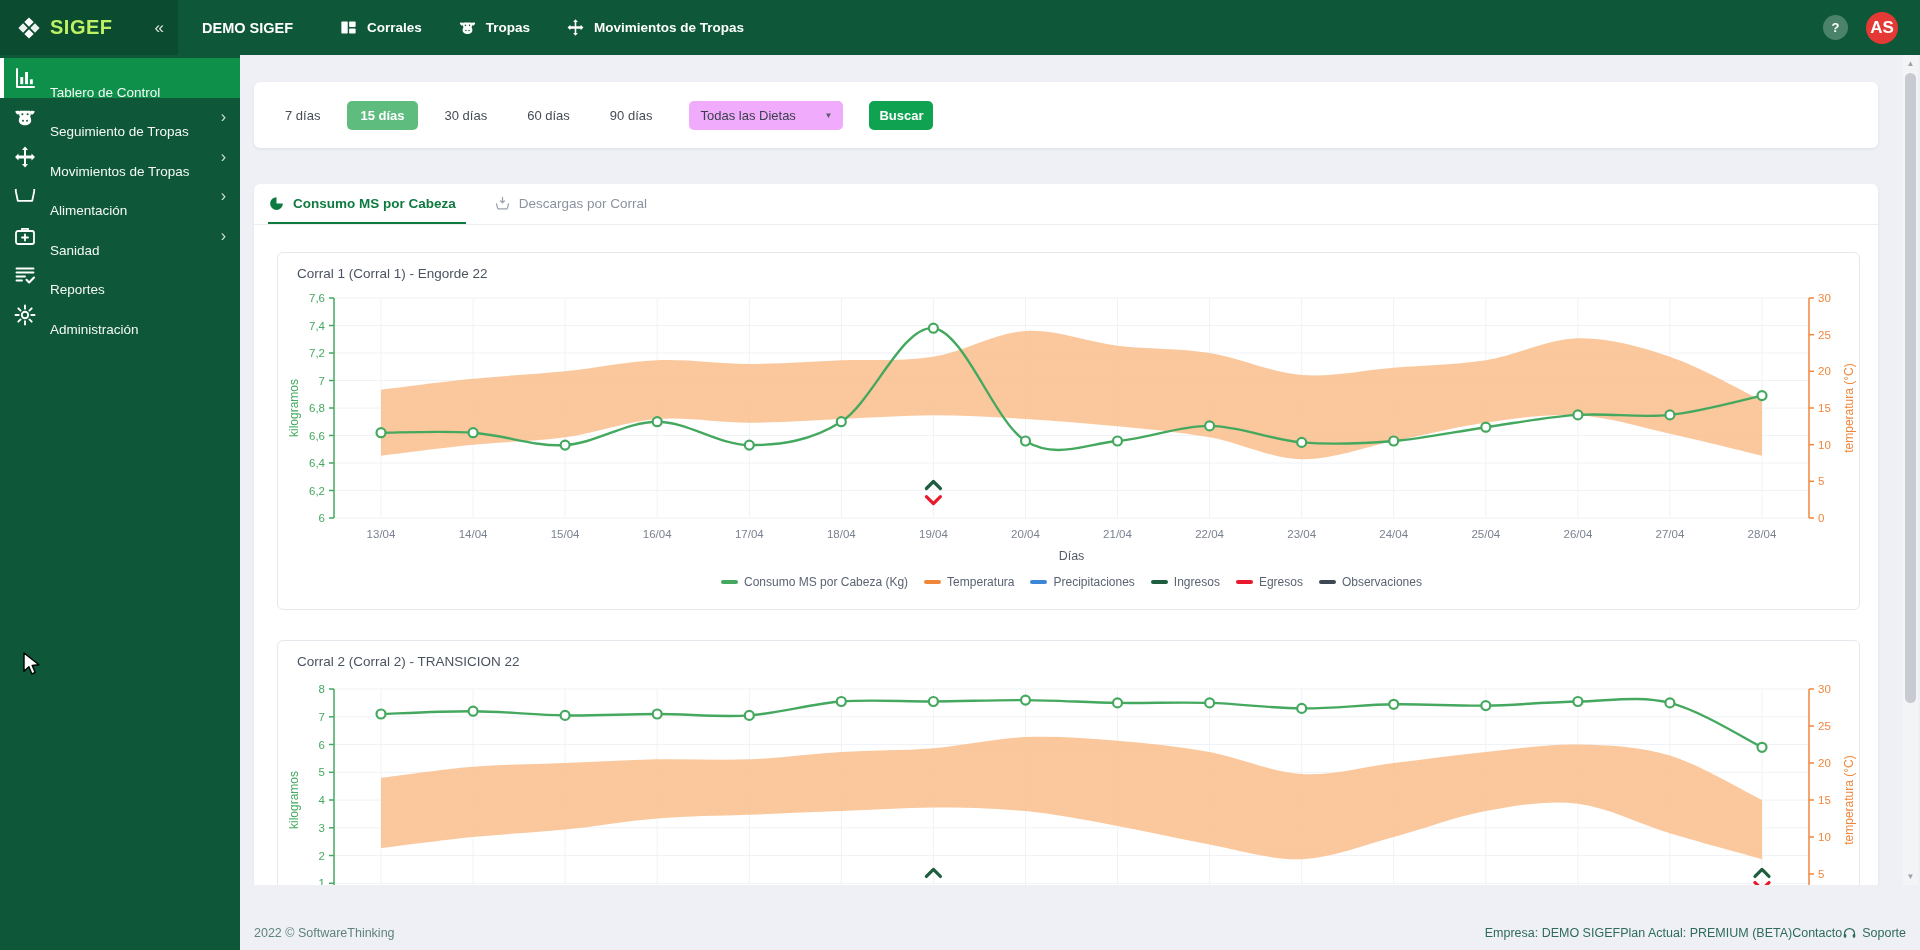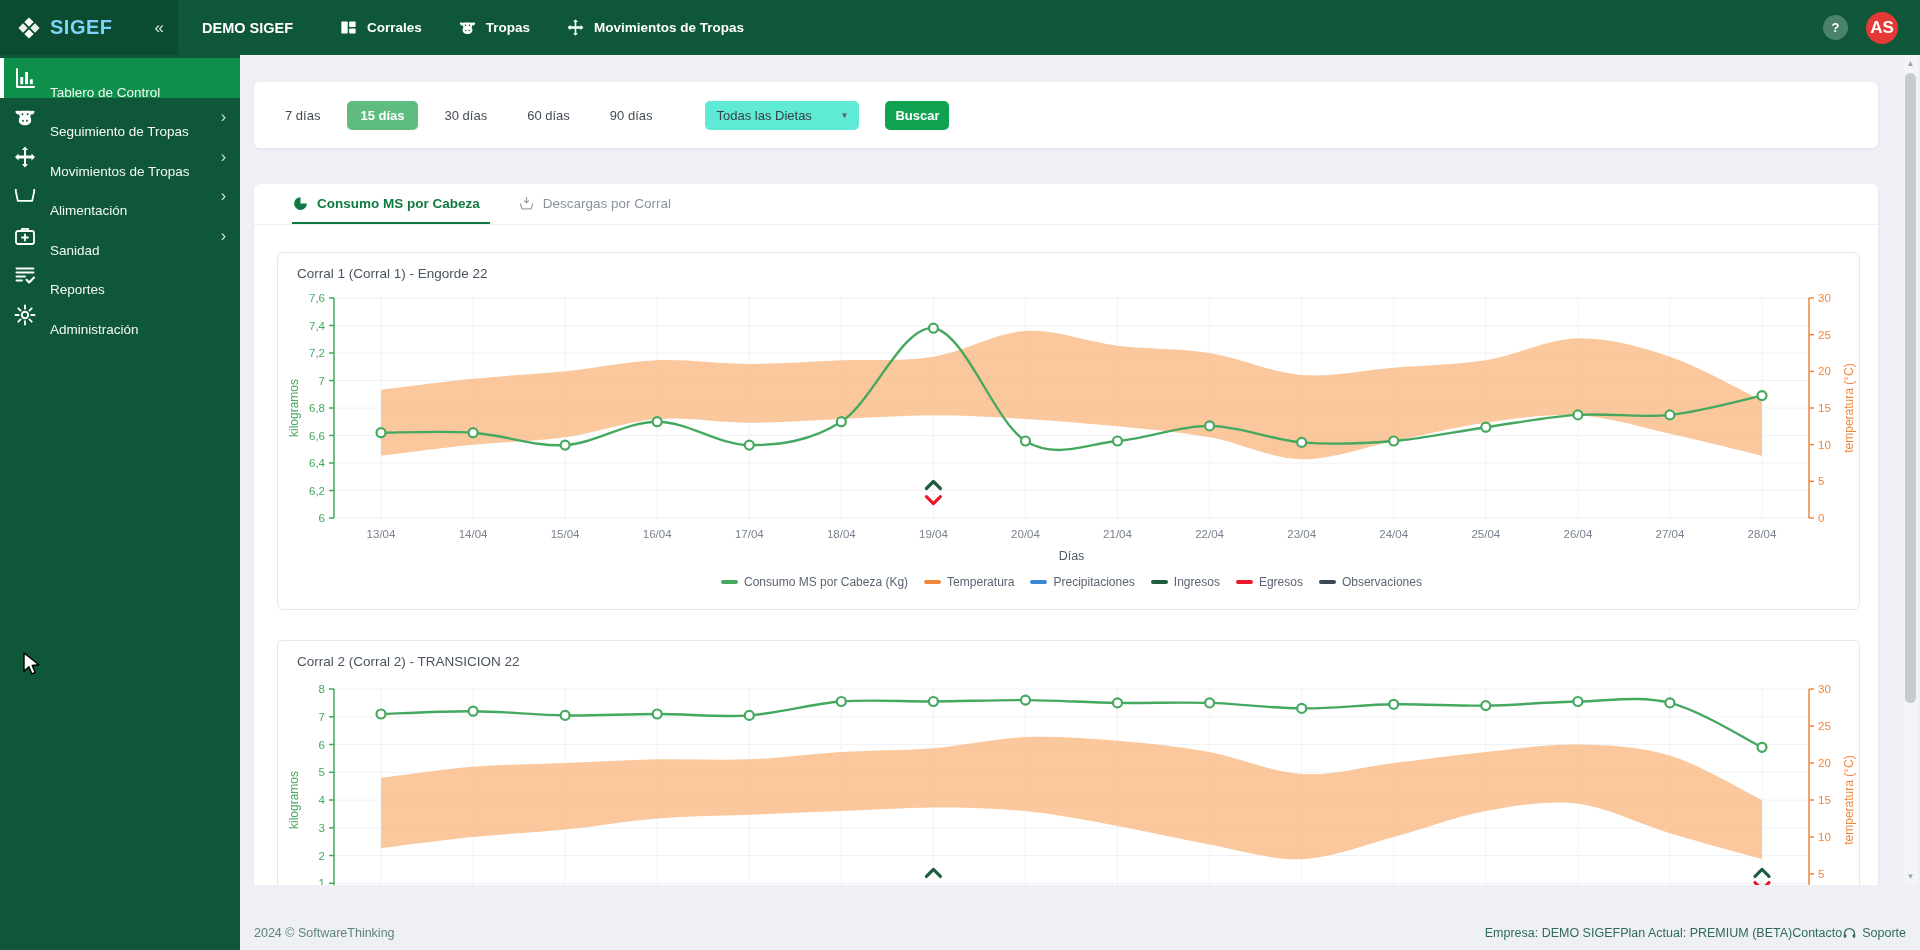--- a/index.html
+++ b/index.html
@@ -5,21 +5,21 @@
   html,body{margin:0;padding:0;background:#DDE0E6;}
   .screen{position:relative;width:1920px;height:950px;background:#EEF0F5;overflow:hidden;
           font-family:"Liberation Sans",sans-serif;}
   
   header{position:absolute;top:0;left:0;width:1920px;height:55px;background:#0E5839;
          display:flex;align-items:center;z-index:6;}
   .logo-block{width:178px;height:55px;background:#0B4B30;display:flex;align-items:center;
               padding-left:16px;box-sizing:border-box;position:relative;flex:none;}
   .logo-icon{width:26px;height:26px;}
   .logo-icon svg{width:100%;height:100%;display:block;}
-  .logo-text{color:#7dd3fc;font-weight:bold;font-size:20px;letter-spacing:.5px;margin-left:8px;}
+  .logo-text{color:#bef264;font-weight:bold;font-size:20px;letter-spacing:.5px;margin-left:8px;}
   .collapse-btn{position:absolute;right:14px;top:50%;transform:translateY(-50%);
                 color:rgba(255,255,255,.85);font-size:17px;cursor:pointer;}
   .company{color:#fff;font-weight:bold;font-size:14.5px;margin-left:24px;white-space:nowrap;}
   #nav-items{display:flex;margin-left:46px;gap:36px;}
   .nav-item{display:flex;align-items:center;gap:9px;color:#fff;font-size:13.5px;font-weight:600;
             cursor:pointer;white-space:nowrap;}
   .nav-item .nicon{width:19px;height:19px;}
   .nav-item .nicon svg{width:100%;height:100%;display:block;}
   .nav-right{margin-left:auto;display:flex;align-items:center;gap:18px;padding-right:22px;}
   .help-btn{width:25px;height:25px;border-radius:50%;background:rgba(255,255,255,.25);color:#fff;
@@ -38,28 +38,28 @@
   .side-item.active{background:#0E8F4A;}
   .side-item.active::before{content:'';position:absolute;left:0;top:0;bottom:0;width:4px;background:#fff;}
   
   .content{position:absolute;left:240px;top:55px;width:1663px;height:830px;background:#EEF0F5;overflow:hidden;}
   .filter-card{position:absolute;left:14px;top:27px;width:1624px;height:66px;background:#fff;
                border-radius:6px;box-shadow:0 1px 3px rgba(25,39,52,.08);display:flex;align-items:center;
                padding:0 18px;box-sizing:border-box;}
   .pills{display:flex;align-items:center;gap:14px;}
   .pill{padding:7px 13px;font-size:13px;color:#454C55;border-radius:5px;cursor:pointer;white-space:nowrap;}
   .pill.active{background:#5FBC7F;color:#fff;font-weight:bold;}
-  .select{margin-left:40px;width:132px;height:29px;background:#5eead4;border-radius:5px;display:flex;
+  .select{margin-left:24px;width:132px;height:29px;background:#f0abfc;border-radius:5px;display:flex;
           align-items:center;justify-content:space-between;padding:0 11px;font-size:13px;color:#3A4149;cursor:pointer;}
   .caret{font-size:8px;color:#555C66;}
   .buscar{margin-left:26px;width:64px;height:29px;background:#0FA351;border:none;border-radius:5px;
           color:#fff;font-size:13px;font-weight:bold;cursor:pointer;font-family:inherit;}
   .tab-card{position:absolute;left:14px;top:129px;width:1624px;height:900px;background:#fff;
             border-radius:6px 6px 0 0;box-shadow:0 1px 3px rgba(25,39,52,.08);}
-  .tabs{height:40px;display:flex;align-items:flex-end;padding-left:38px;border-bottom:1px solid #ECEEF2;}
+  .tabs{height:40px;display:flex;align-items:flex-end;padding-left:14px;border-bottom:1px solid #ECEEF2;}
   .tab{height:40px;display:flex;align-items:center;gap:8px;padding-right:10px;margin-right:28px;
        font-size:13.5px;cursor:pointer;border-bottom:2px solid transparent;box-sizing:border-box;}
   .tab .ticon{width:17px;height:17px;}
   .tab .ticon svg{width:100%;height:100%;display:block;}
   .tab.active{color:#0E7A40;font-weight:bold;border-bottom-color:#0E7A40;}
   .tab.inactive{color:#8A93A0;}
   .panel{position:absolute;left:23px;width:1583px;height:358px;background:#fff;border:1px solid #E4E7EC;
          border-radius:6px;box-sizing:border-box;}
   #panel0{top:68px;}
   #panel1{top:456px;}
@@ -511,21 +511,21 @@
     </div>
   </main>
 
   <div class="vscroll">
     <div class="sb-arrow sb-up">▲</div>
     <div class="sb-thumb"></div>
     <div class="sb-arrow sb-down">▼</div>
   </div>
 
   <footer>
-    <span class="copy">2024 © SoftwareThinking</span>
+    <span class="copy">2022 © SoftwareThinking</span>
     <div class="foot-right">
       <span>Empresa: DEMO SIGEF</span>
       <span>Plan Actual: PREMIUM (BETA)</span>
       <a>Contacto</a>
       <span class="support">
         <span class="hs-icon">
             <svg viewBox="0 0 24 24" fill="none" stroke="#2E6B5C" stroke-width="2">
               <path d="M4 14v-2a8 8 0 0 1 16 0v2"></path>
               <rect x="2.8" y="12.6" width="4" height="6.2" rx="2" fill="#2E6B5C" stroke="none"></rect>
               <rect x="17.2" y="12.6" width="4" height="6.2" rx="2" fill="#2E6B5C" stroke="none"></rect>

